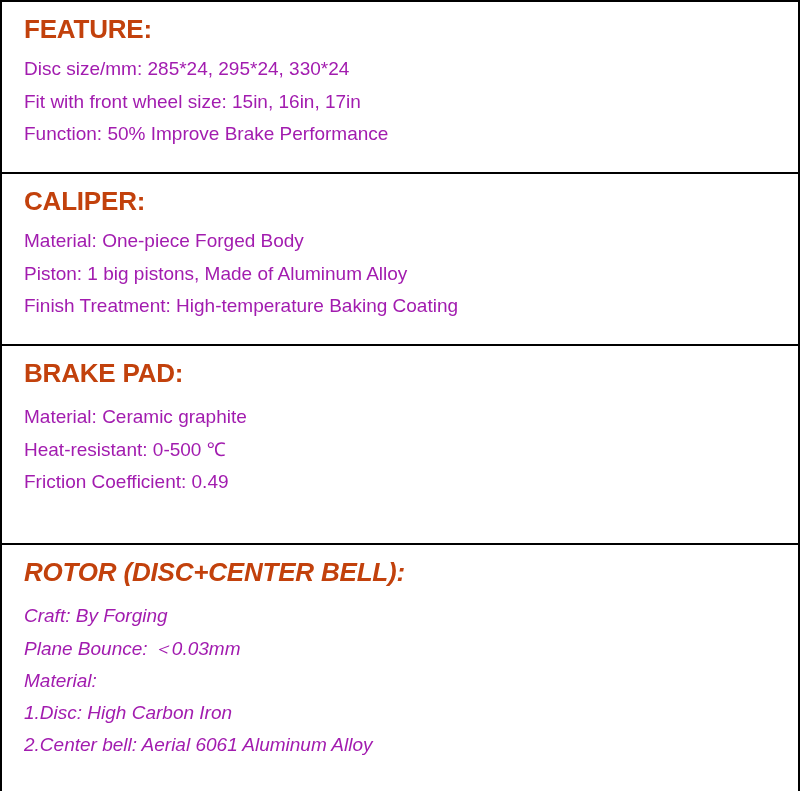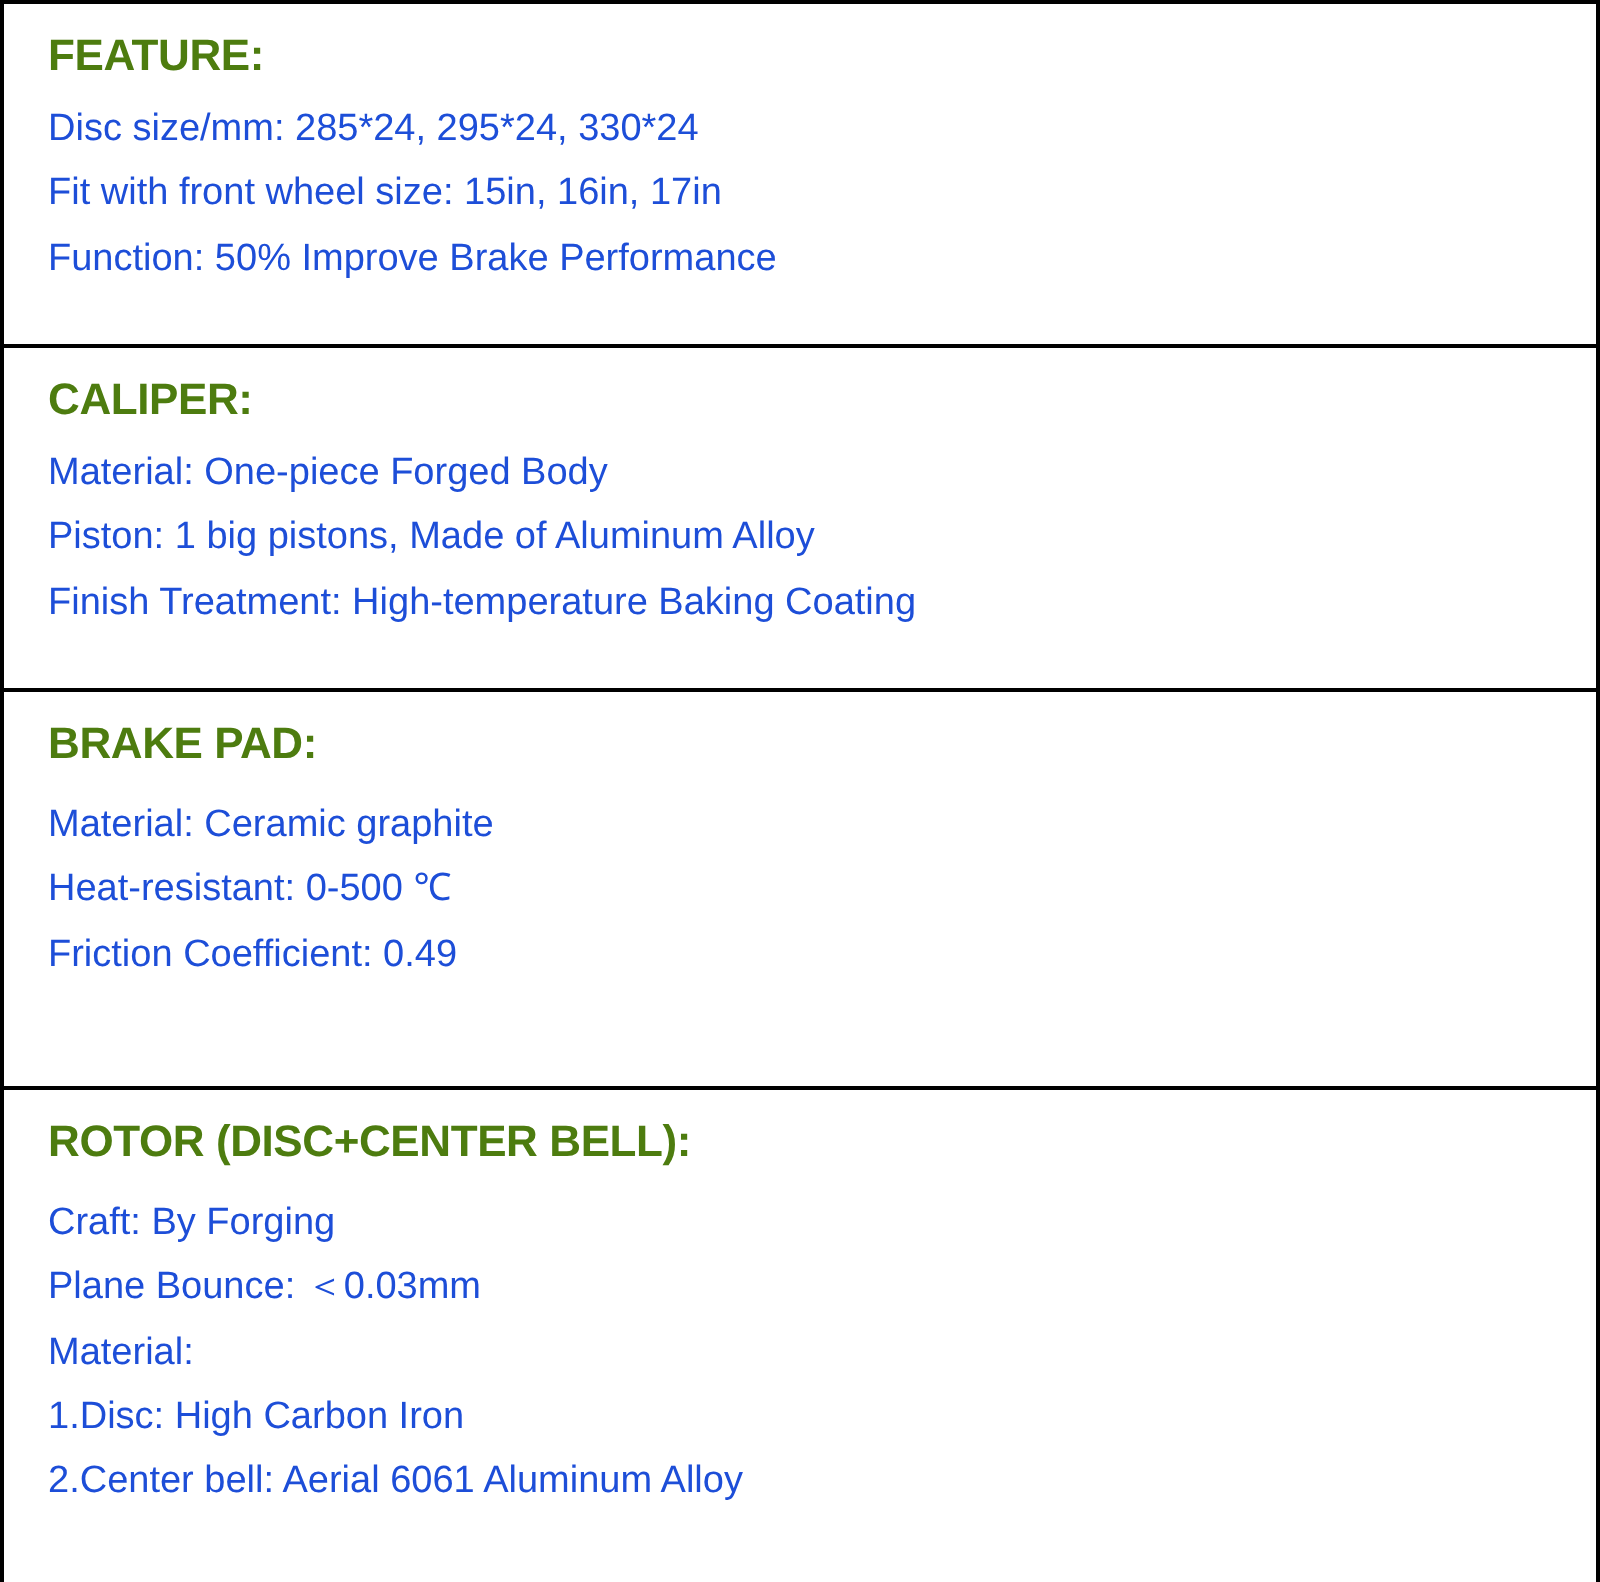--- a/index.html
+++ b/index.html
@@ -24,36 +24,37 @@
     display: flex;
     flex-direction: column;
   }
   .section {
     box-sizing: border-box;
     border-bottom: 2px solid #000;
     padding: 14px 22px 12px 22px;
   }
   .section:last-child {
     border-bottom: none;
+    font-style: italic;
   }
   .section-title {
-    color: #4d7c0f;
+    color: #c2410c;
     font-weight: bold;
-    font-size: 22px;
+    font-size: 26px;
     letter-spacing: -0.2px;
     margin: 0 0 10px 0;
     line-height: 1.05;
   }
   .section-title.spaced {
     margin-bottom: 14px;
   }
   .line {
     font-size: 19px;
     line-height: 1.70;
-    color: #1d4ed8;
+    color: #a21caf;
     white-space: pre;
   }
   .sec-feature { height: 172px; }
   .sec-caliper { height: 172px; }
   .sec-pad     { height: 199px; }
   .sec-rotor   { flex: 1 1 auto; }
 </style>
 </head>
 <body>
 

